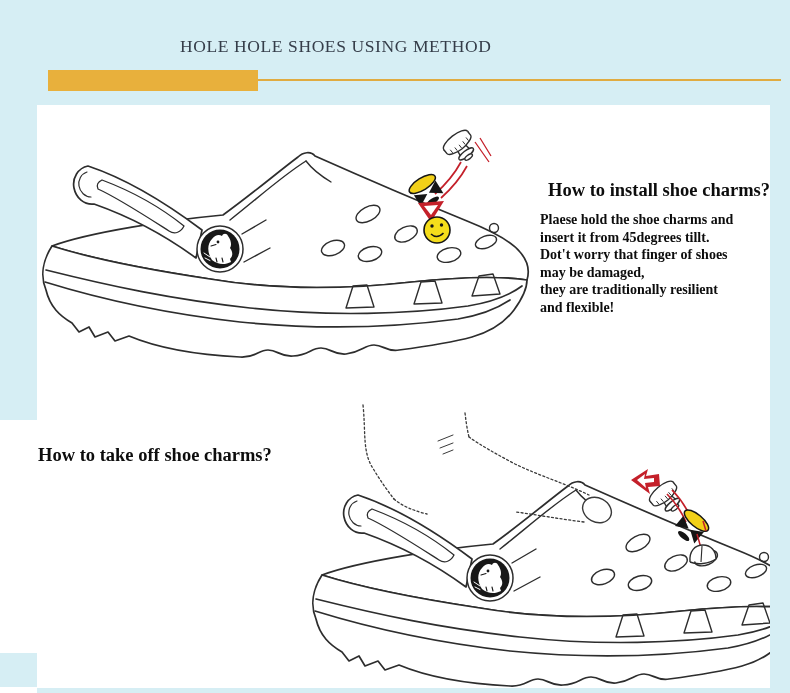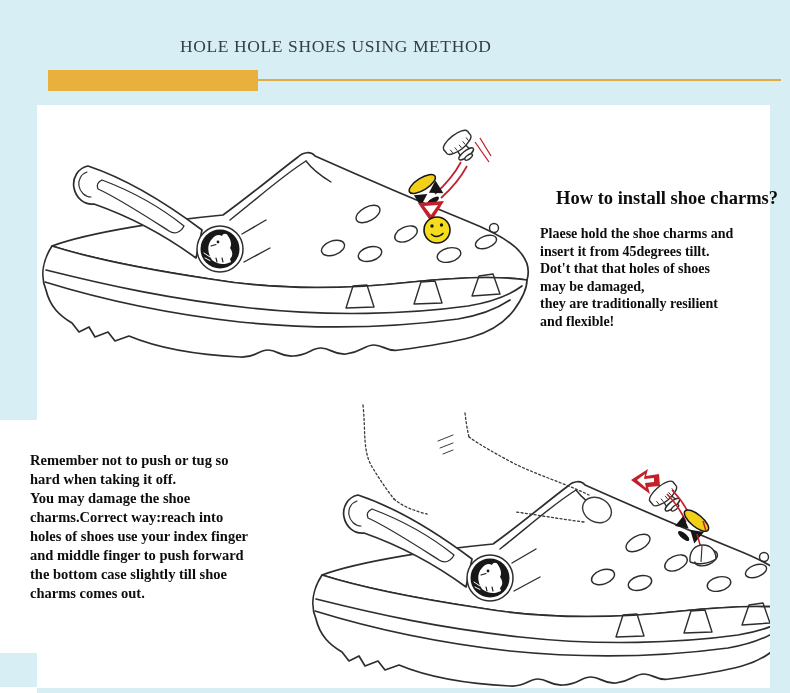--- a/index.html
+++ b/index.html
@@ -7,21 +7,21 @@
        font-family:"Liberation Serif", serif;}
   .abs{position:absolute;}
   #panelA{left:37px;top:105px;width:733px;height:583px;background:#ffffff;}
   #panelB{left:0;top:420px;width:37px;height:233px;background:#ffffff;}
   #panelC{left:0;top:687px;width:37px;height:6px;background:#ffffff;}
   #banner-title{left:180px;top:36px;font-size:17.5px;letter-spacing:.6px;color:#353d49;
        white-space:nowrap;}
   #accent-line{left:48px;top:79px;width:733px;height:2px;background:#e0ab41;}
   #accent-bar{left:48px;top:70px;width:210px;height:21px;background:#e8b03c;}
   .txt-block{color:#0d0d0d;}
-  .txt-block h2{margin:16px;font-size:18.5px;font-weight:bold;white-space:nowrap;}
+  .txt-block h2{margin:8px;font-size:18.5px;font-weight:bold;white-space:nowrap;}
   .txt-block p{margin:0;font-weight:bold;white-space:pre-line;}
   #install-block{left:540px;top:172px;width:240px;}
   #install-block p{margin-top:10px;font-size:14px;line-height:17.6px;}
   #remove-block{left:30px;top:437px;width:310px;}
   #remove-block p{margin-top:14px;font-size:14.5px;line-height:19px;}
   #shoe-top-wrap{left:30px;top:118px;width:500px;height:280px;}
   #shoe-bottom-clip{left:300px;top:363px;width:470px;height:330px;overflow:hidden;}
   svg{display:block;}
 </style>
 </head>
@@ -112,35 +112,28 @@
       <path d="M401,116 Q407,121.5 413.5,115" stroke="#151515" stroke-width="1.6" fill="none"></path>
     </g>
   </g>
 </svg>
 </div>
 
 <div id="install-block" class="abs txt-block">
   <h2>How to install shoe charms?</h2>
   <p>Plaese hold the shoe charms and
 insert it from 45degrees tillt.
-Dot't that that holes of shoes
+Dot't worry that finger of shoes
 may be damaged,
 they are traditionally resilient
 and flexible!</p>
 </div>
 
 <div id="remove-block" class="abs txt-block">
-  <p>Remember not to push or tug so
-hard when taking it off.
-You may damage the shoe
-charms.Correct way:reach into
-holes of shoes use your index finger
-and middle finger to push forward
-the bottom case slightly till shoe
-charms comes out.</p>
+  <h2>How to take off shoe charms?</h2>
 </div>
 
 <div id="shoe-bottom-clip" class="abs">
 <svg width="500" height="330" viewBox="0 0 500 330">
   <g transform="translate(0,84)">
     <use href="#clogBase"></use>
   </g>
 
   <g stroke="#3a3a3a" stroke-width="1.3" fill="none" stroke-dasharray="2,2.4" stroke-linecap="round">
     <path d="M63,42 C66,70 62,90 74,107 C80,117 87,127 94,136"></path>

